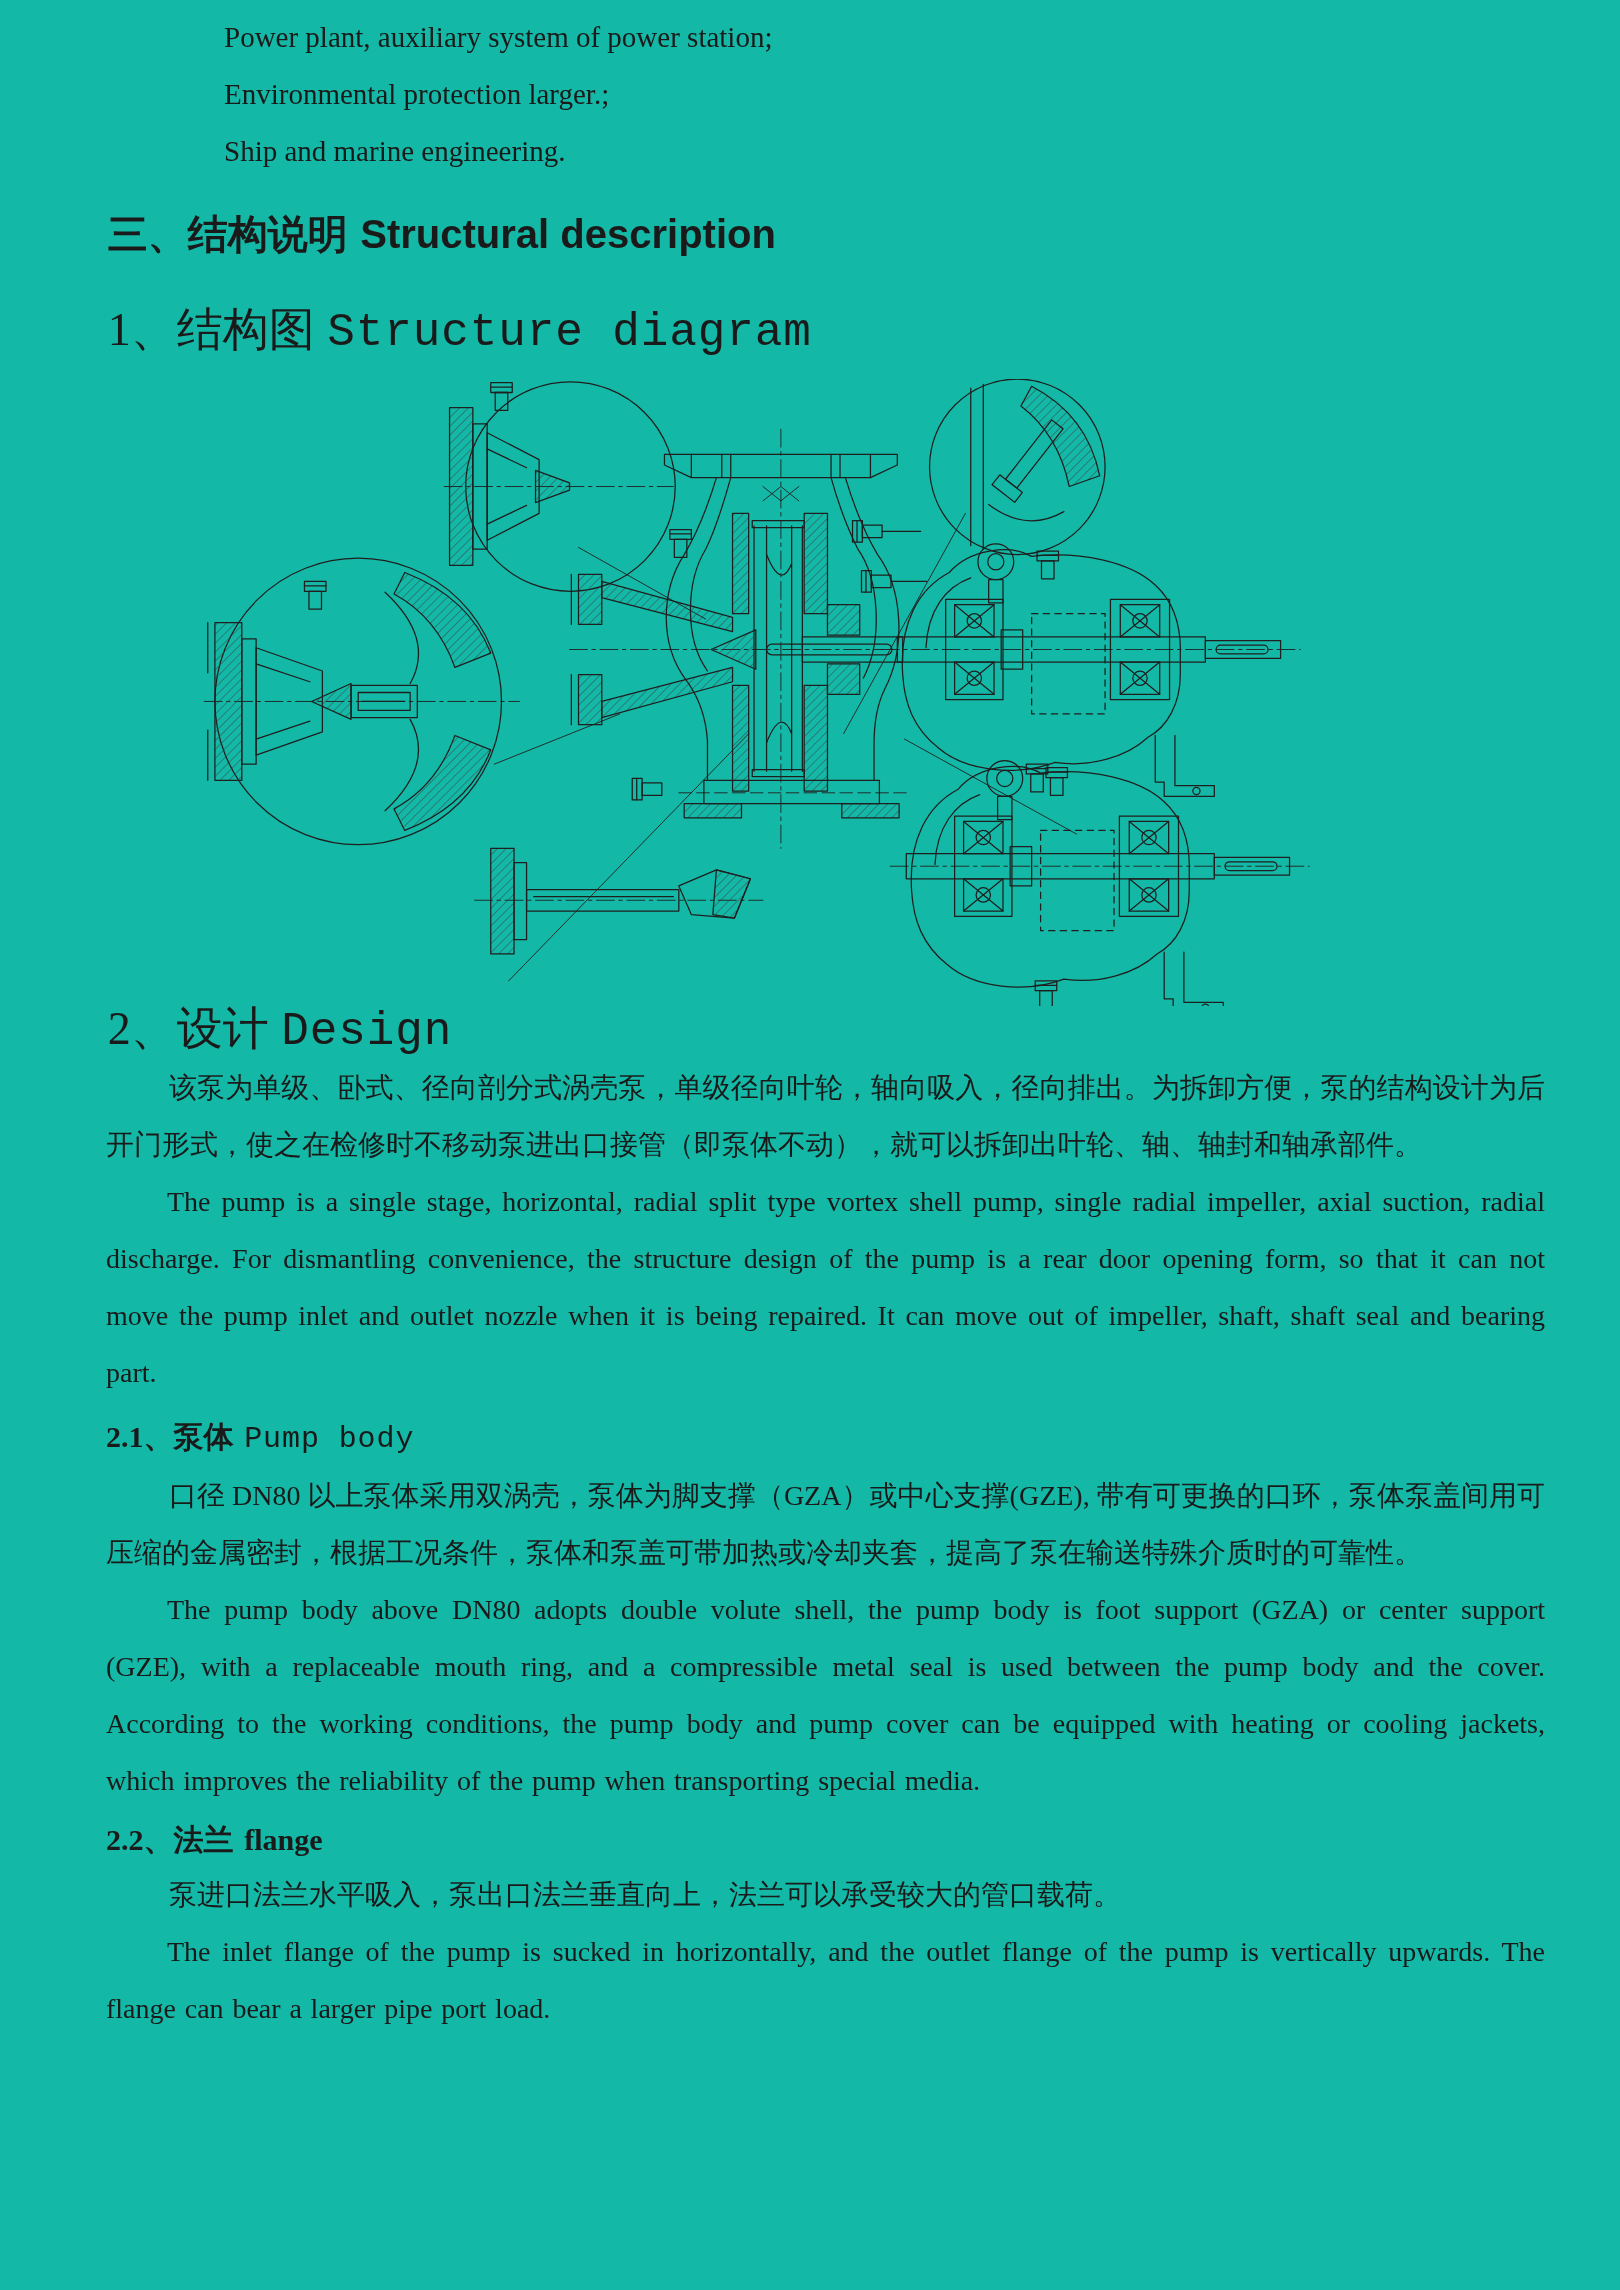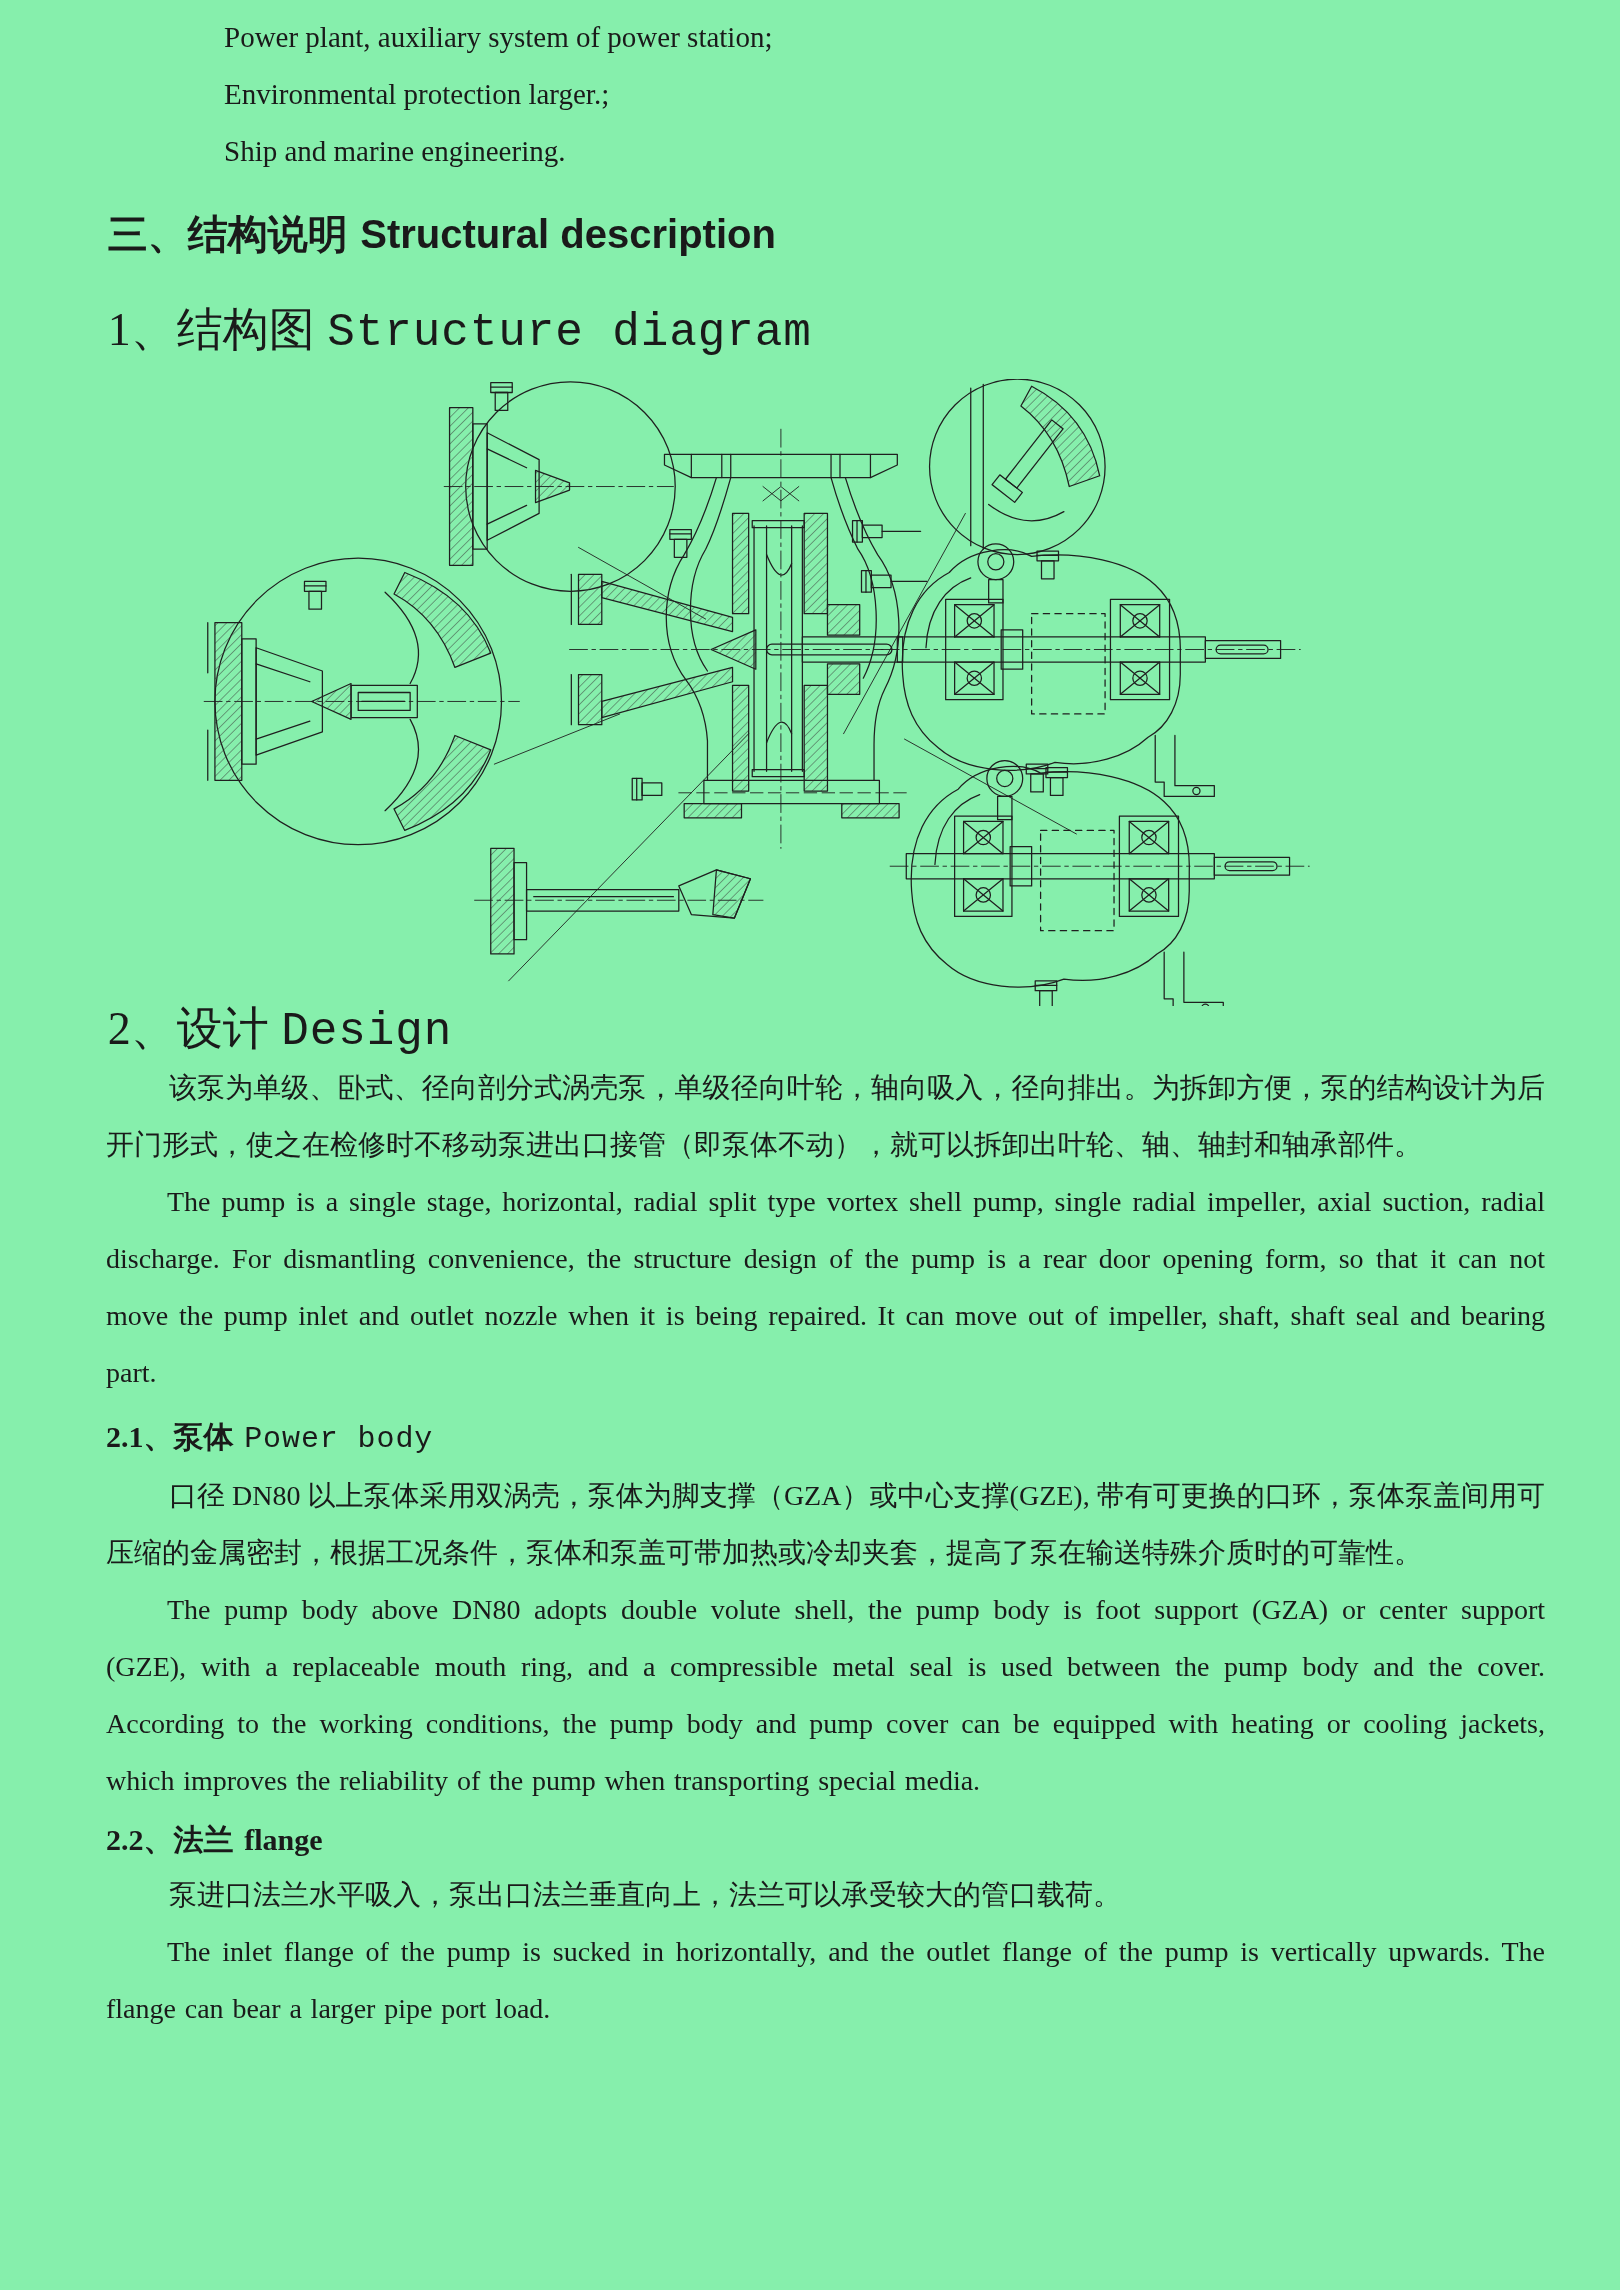--- a/index.html
+++ b/index.html
@@ -1,21 +1,21 @@
 <!DOCTYPE html>
 <html style="font-size:14.3px"><head>
 <meta charset="utf-8">
 <style>
   * { box-sizing: border-box; }
   html,body { margin:0; padding:0; background:#ffffff; }
   .page {
     position: relative;
     width: 1620px;
     height: 2291px;
-    background: #86efac;
+    background: #14b8a6;
     color: #1a1a1a;
     font-family: "Liberation Serif", serif;
     padding: 9px 75px 0 106px;
     overflow: hidden;
   }
   .intro p {
     margin: 0;
     font-size: 29px;
     line-height: 57px;
     padding-left: 118px;
@@ -265,21 +265,21 @@
   </div>
 
   <h2 class="doc-h2 after-diagram">
     <span class="zh">2、设计</span><span class="en">Design</span>
   </h2>
 
   <p class="body zh mt7">该泵为单级、卧式、径向剖分式涡壳泵，单级径向叶轮，轴向吸入，径向排出。为拆卸方便，泵的结构设计为后开门形式，使之在检修时不移动泵进出口接管（即泵体不动），就可以拆卸出叶轮、轴、轴封和轴承部件。</p>
   <p class="body en">The pump is a single stage, horizontal, radial split type vortex shell pump, single radial impeller, axial suction, radial discharge. For dismantling convenience, the structure design of the pump is a rear door opening form, so that it can not move the pump inlet and outlet nozzle when it is being repaired. It can move out of impeller, shaft, shaft seal and bearing part.</p>
 
   <h3 class="doc-h3">
-    <span class="zh">2.1、泵体</span><span class="en-mono">Power body</span>
+    <span class="zh">2.1、泵体</span><span class="en-mono">Pump body</span>
   </h3>
 
   <p class="body zh mt6">口径 DN80 以上泵体采用双涡壳，泵体为脚支撑（GZA）或中心支撑(GZE), 带有可更换的口环，泵体泵盖间用可压缩的金属密封，根据工况条件，泵体和泵盖可带加热或冷却夹套，提高了泵在输送特殊介质时的可靠性。</p>
   <p class="body en">The pump body above DN80 adopts double volute shell, the pump body is foot support (GZA) or center support (GZE), with a replaceable mouth ring, and a compressible metal seal is used between the pump body and the cover. According to the working conditions, the pump body and pump cover can be equipped with heating or cooling jackets, which improves the reliability of the pump when transporting special media.</p>
 
   <h3 class="doc-h3 mt10">
     <span class="zh">2.2、法兰</span><span class="en-serif">flange</span>
   </h3>
 
   <p class="body zh mt6">泵进口法兰水平吸入，泵出口法兰垂直向上，法兰可以承受较大的管口载荷。</p>

